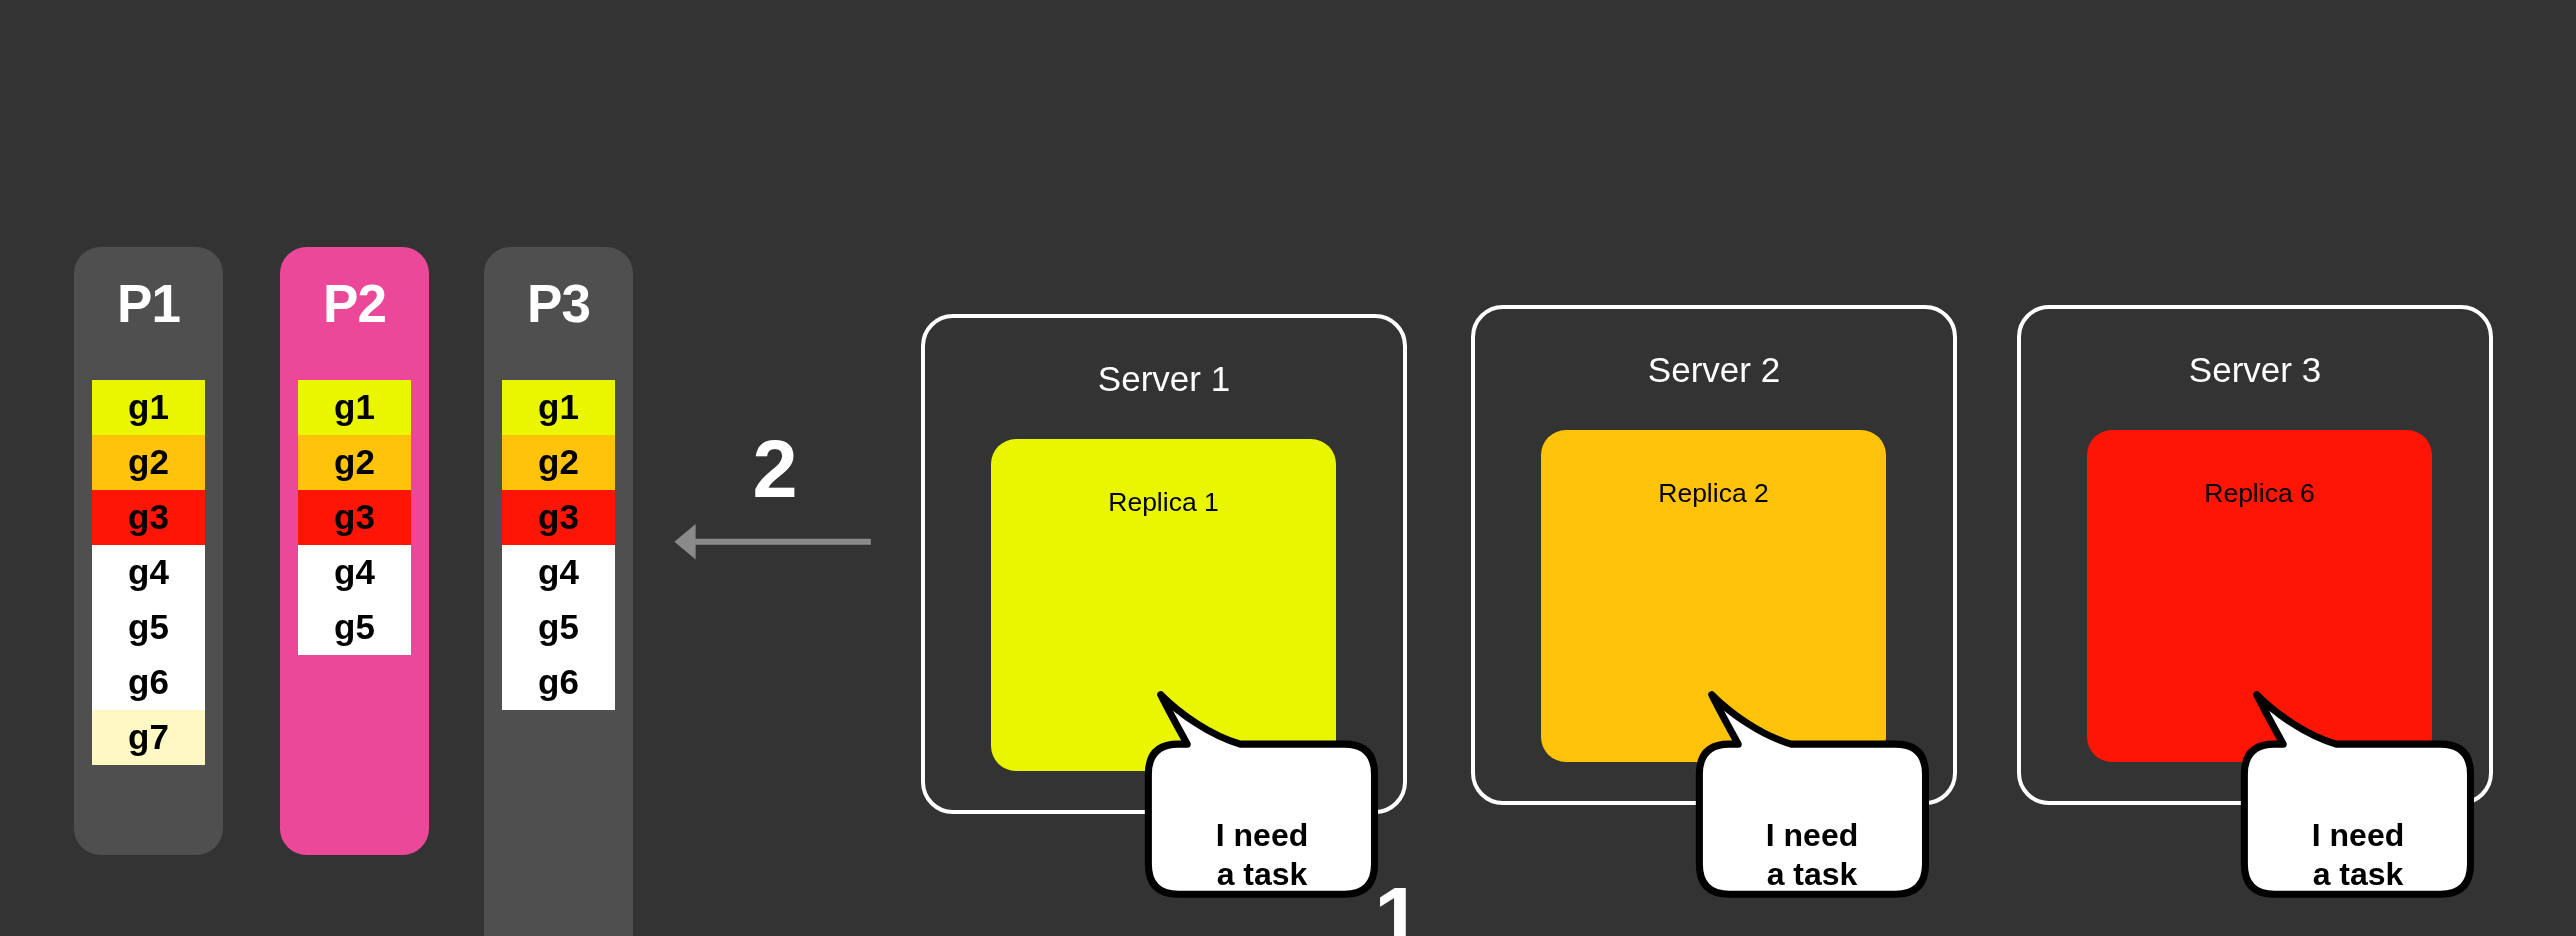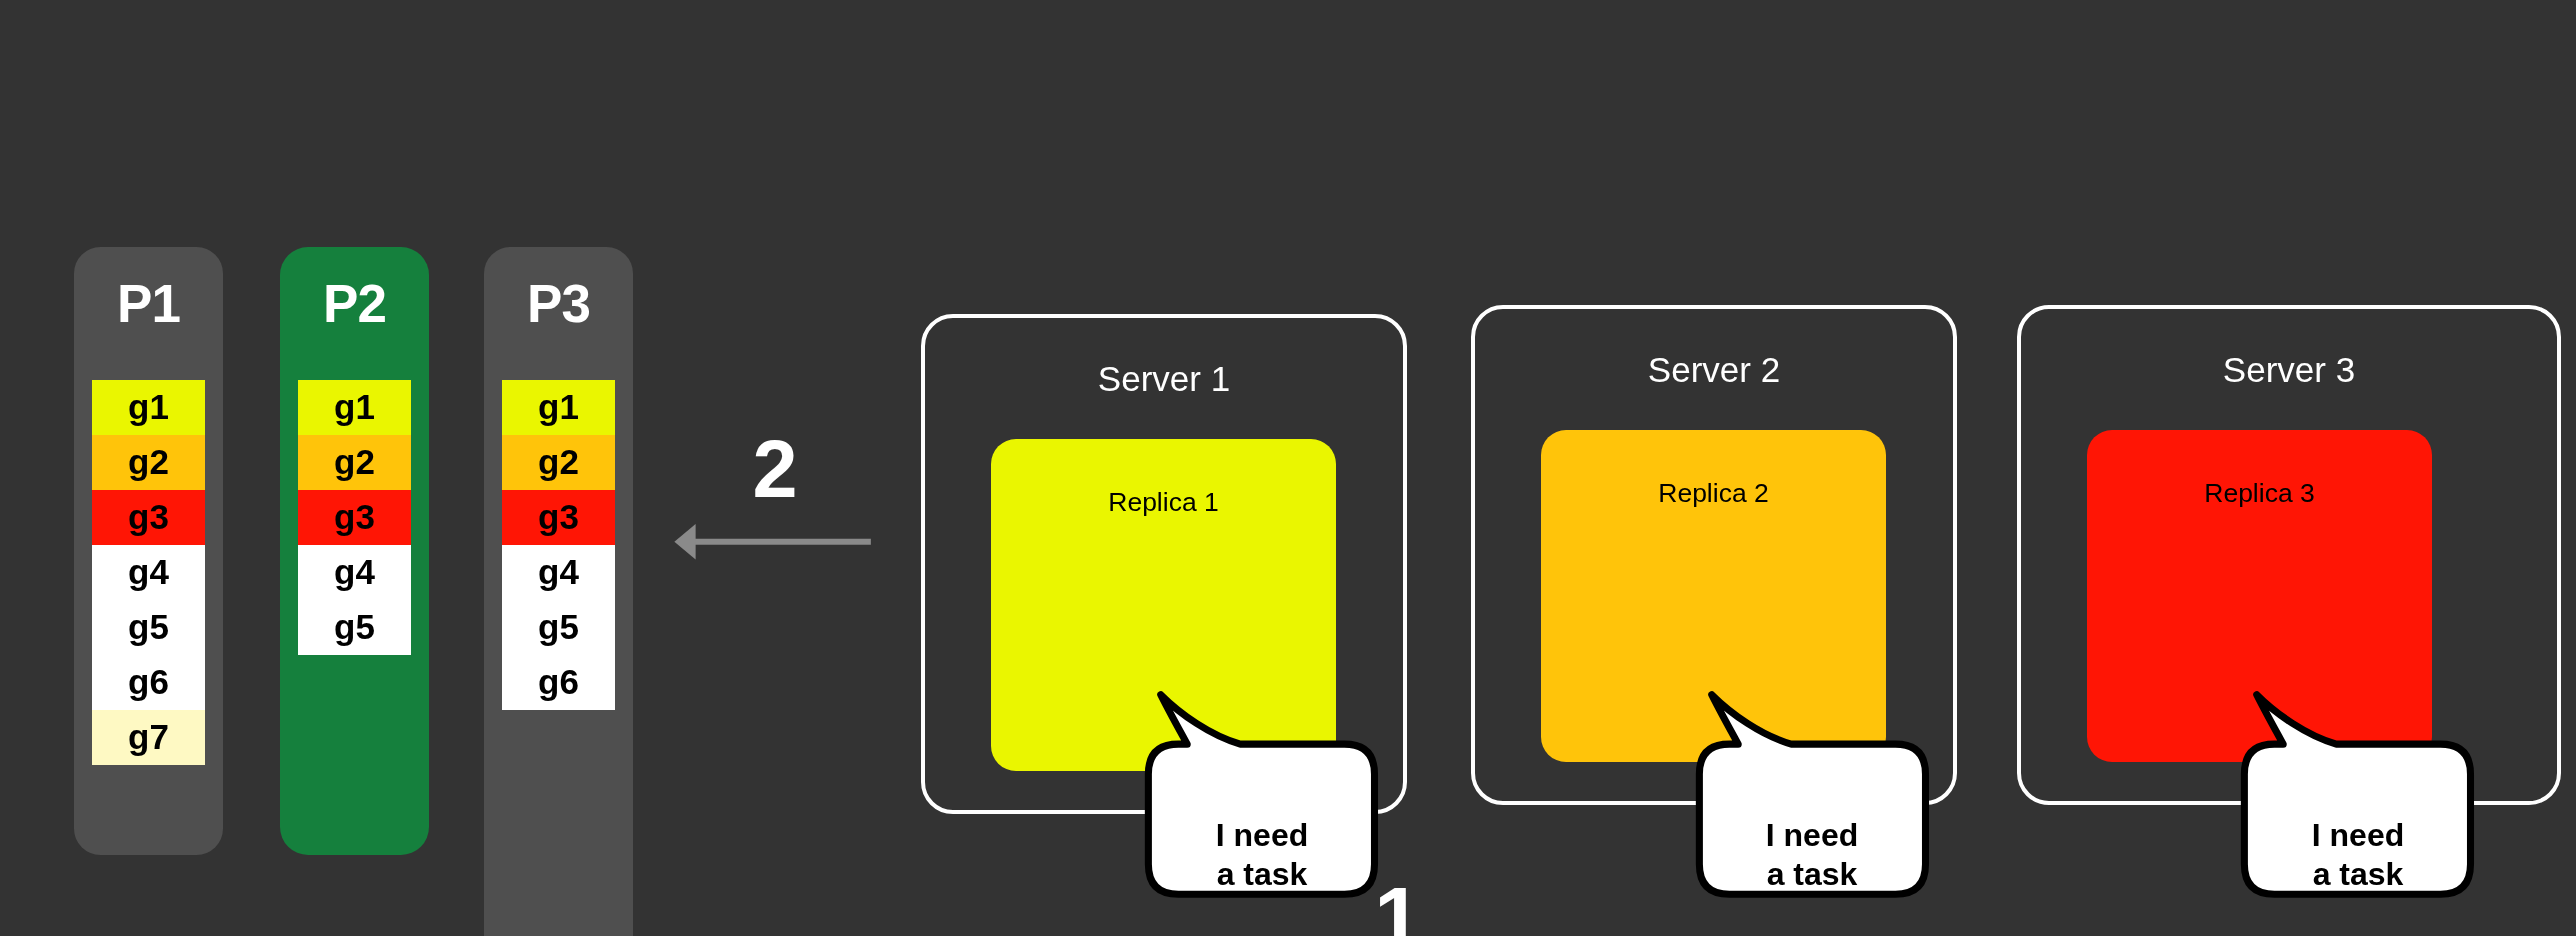--- a/index.html
+++ b/index.html
@@ -41,21 +41,21 @@
         <div class="cells">
           <div class="cell" style="background: rgb(234, 246, 0);">g1</div>
           <div class="cell" style="background: rgb(255, 196, 10);">g2</div>
           <div class="cell" style="background: rgb(255, 21, 5);">g3</div>
           <div class="cell" style="background: rgb(255, 255, 255);">g4</div>
           <div class="cell" style="background: rgb(255, 255, 255);">g5</div>
           <div class="cell" style="background: rgb(255, 255, 255);">g6</div>
           <div class="cell" style="background: #fef9c3;">g7</div>
         </div>
       </div>
-      <div class="col" style="left: 280px; top: 247px; width: 149px; height: 608px; background: #15803d; border-radius: 28px;">
+      <div class="col" style="left: 280px; top: 247px; width: 149px; height: 608px; background: #ec4899;">
         <div class="col-title">P2</div>
         <div class="cells">
           <div class="cell" style="background: rgb(234, 246, 0);">g1</div>
           <div class="cell" style="background: rgb(255, 196, 10);">g2</div>
           <div class="cell" style="background: rgb(255, 21, 5);">g3</div>
           <div class="cell" style="background: rgb(255, 255, 255);">g4</div>
           <div class="cell" style="background: rgb(255, 255, 255);">g5</div>
         </div>
       </div>
       <div class="col" style="left: 484px; top: 247px; width: 149px; height: 770px; background: rgb(79, 79, 79);">
@@ -89,24 +89,24 @@
       </svg>
       <div class="server" style="left: 1471px; top: 305px; width: 486px; height: 500px;">
         <div class="server-title">Server 2</div>
         <div class="replica" style="background: rgb(255, 196, 10);">
           <div class="replica-label">Replica 2</div>
         </div>
       </div>
       <svg class="bubble-svg" viewBox="0 0 300 250" style="left: 1687px; top: 684px;">
         <path d="M 118 68 H 236 Q 270 68 270 102 V 204 Q 270 238 236 238 H 48 Q 14 238 14 204 V 102 Q 14 68 48 68 H 58 C 48 50 38 32 28 12 C 50 34 84 58 118 68 Z" fill="#FFFFFF" stroke="#000000" stroke-width="8" stroke-linejoin="round"></path>
       </svg>
-      <div class="server" style="left: 2017px; top: 305px; width: 544px; height: 500px;">
+      <div class="server" style="left: 2017px; top: 305px; width: 476px; height: 500px;">
         <div class="server-title">Server 3</div>
         <div class="replica" style="background: rgb(255, 21, 5);">
-          <div class="replica-label">Replica 3</div>
+          <div class="replica-label">Replica 6</div>
         </div>
       </div>
       <svg class="bubble-svg" viewBox="0 0 300 250" style="left: 2232px; top: 684px;">
         <path d="M 118 68 H 236 Q 270 68 270 102 V 204 Q 270 238 236 238 H 48 Q 14 238 14 204 V 102 Q 14 68 48 68 H 58 C 48 50 38 32 28 12 C 50 34 84 58 118 68 Z" fill="#FFFFFF" stroke="#000000" stroke-width="8" stroke-linejoin="round"></path>
       </svg>
     </div>
 
   <div class="step-num" id="step1-label">1</div>
 
 <div class="bubble-text" style="left: 1149px; top: 744px;">

